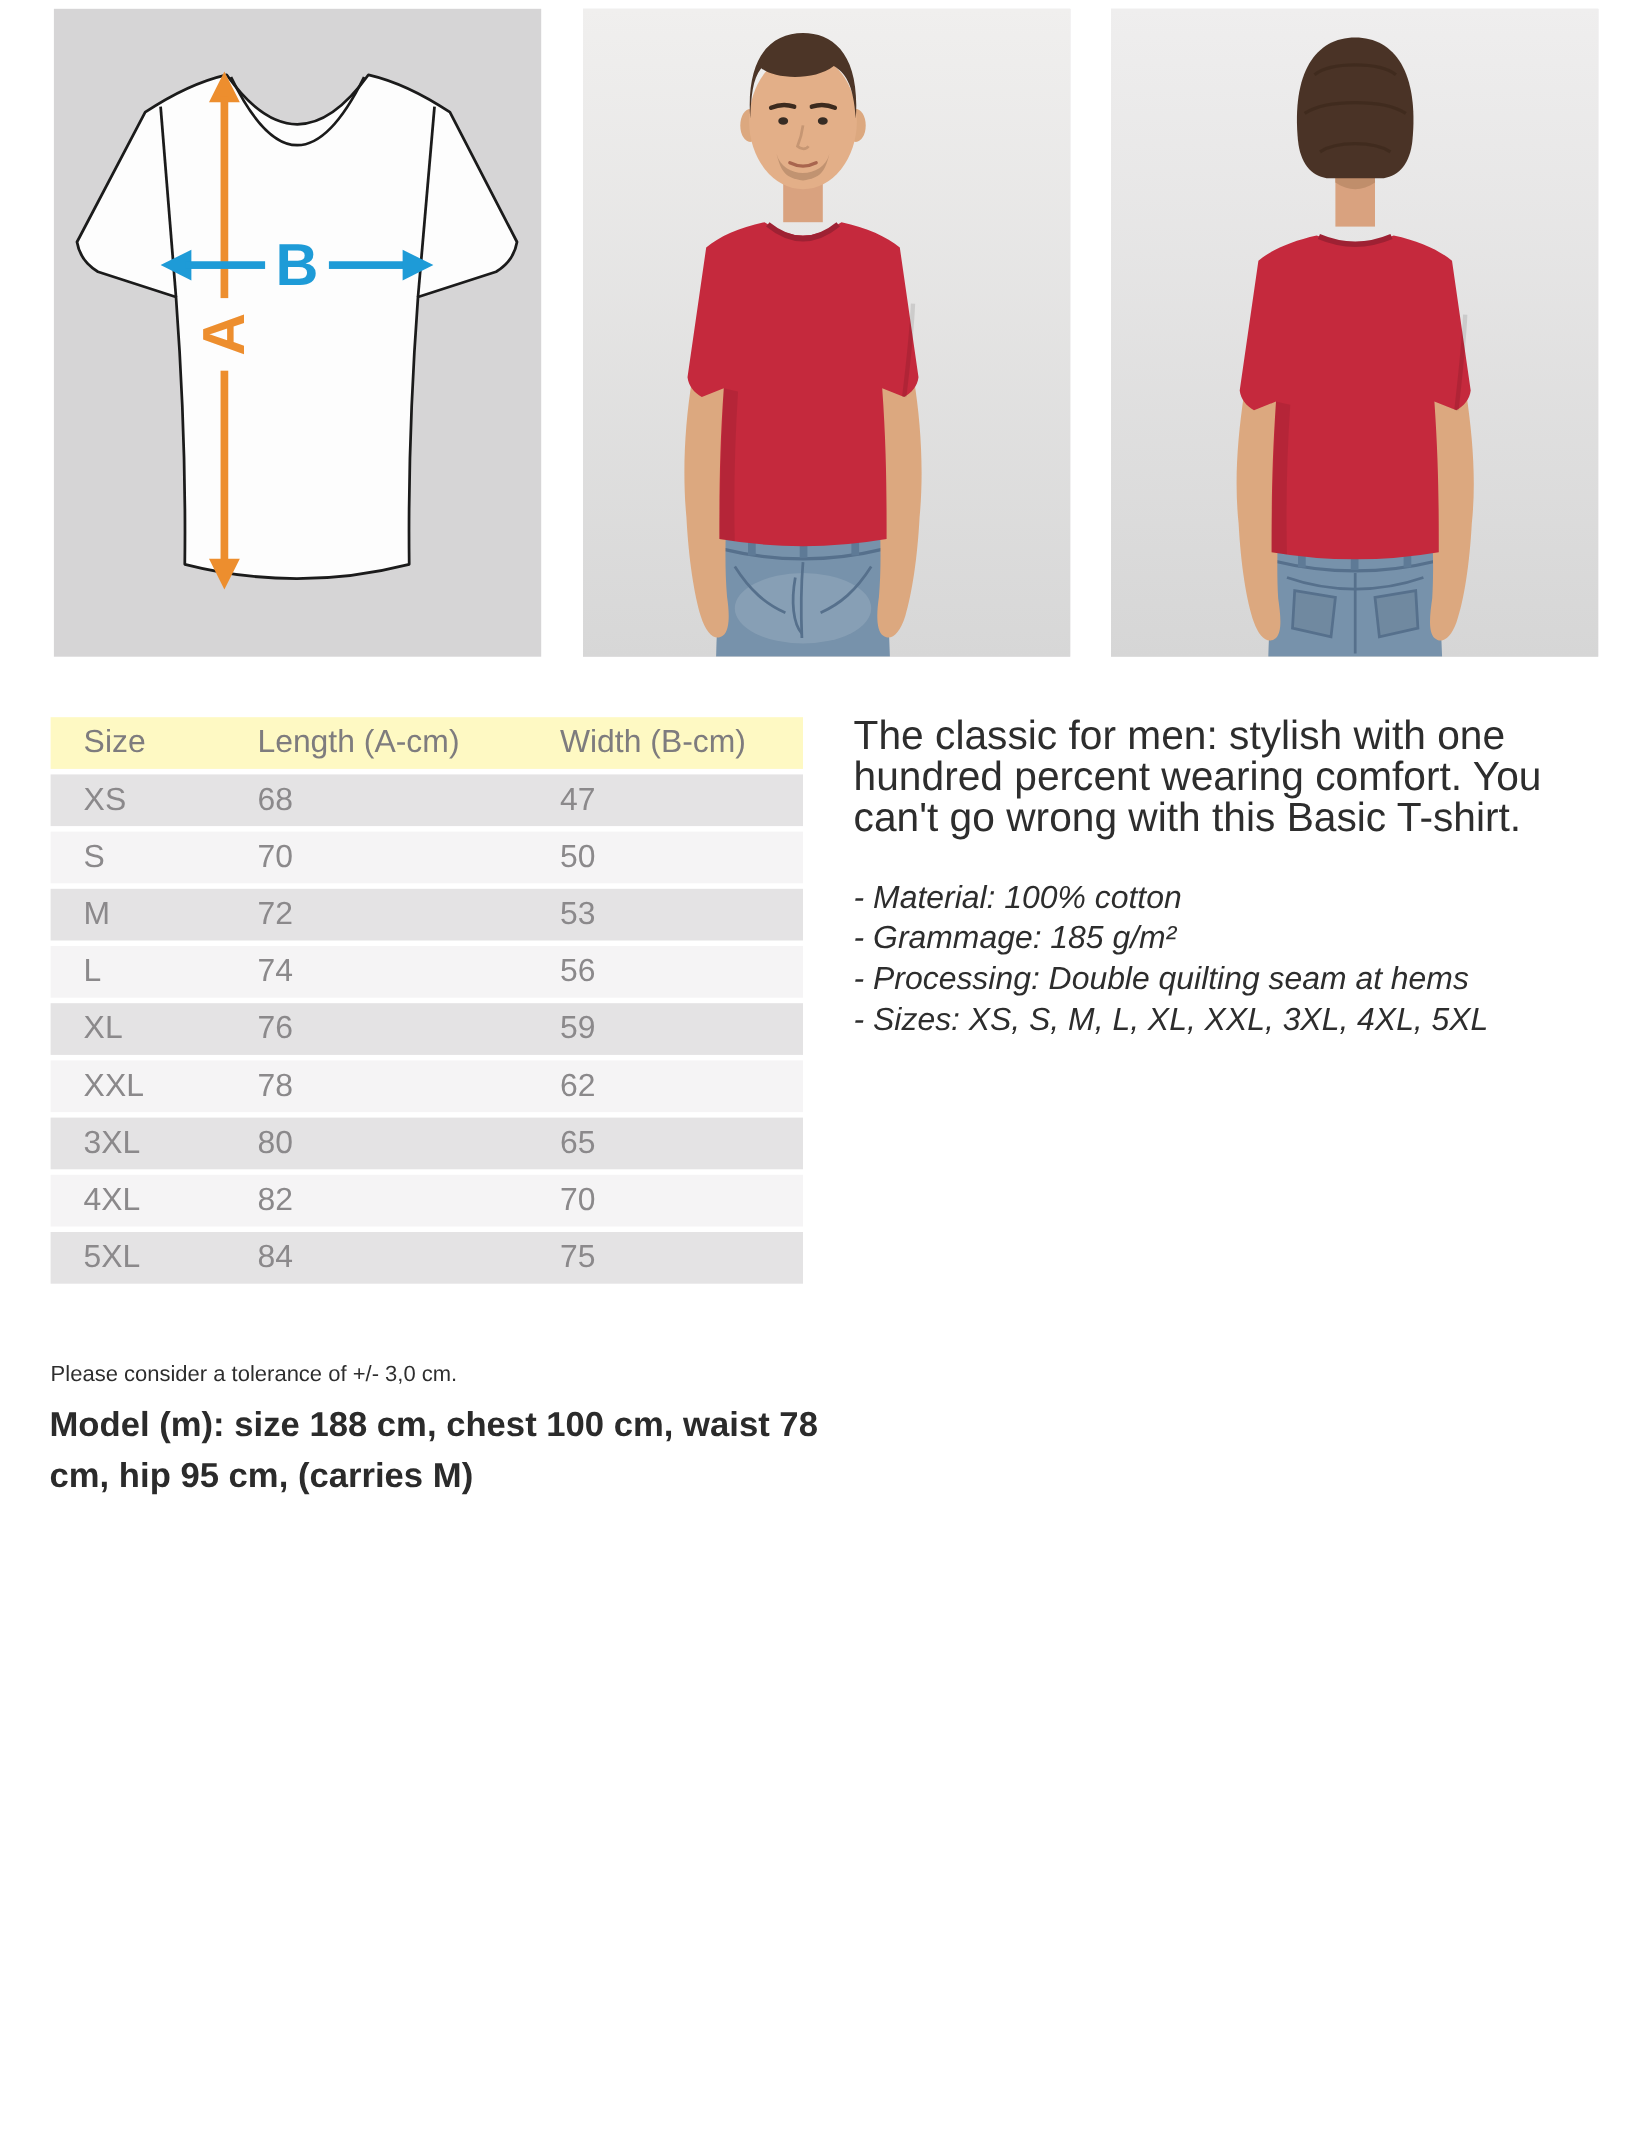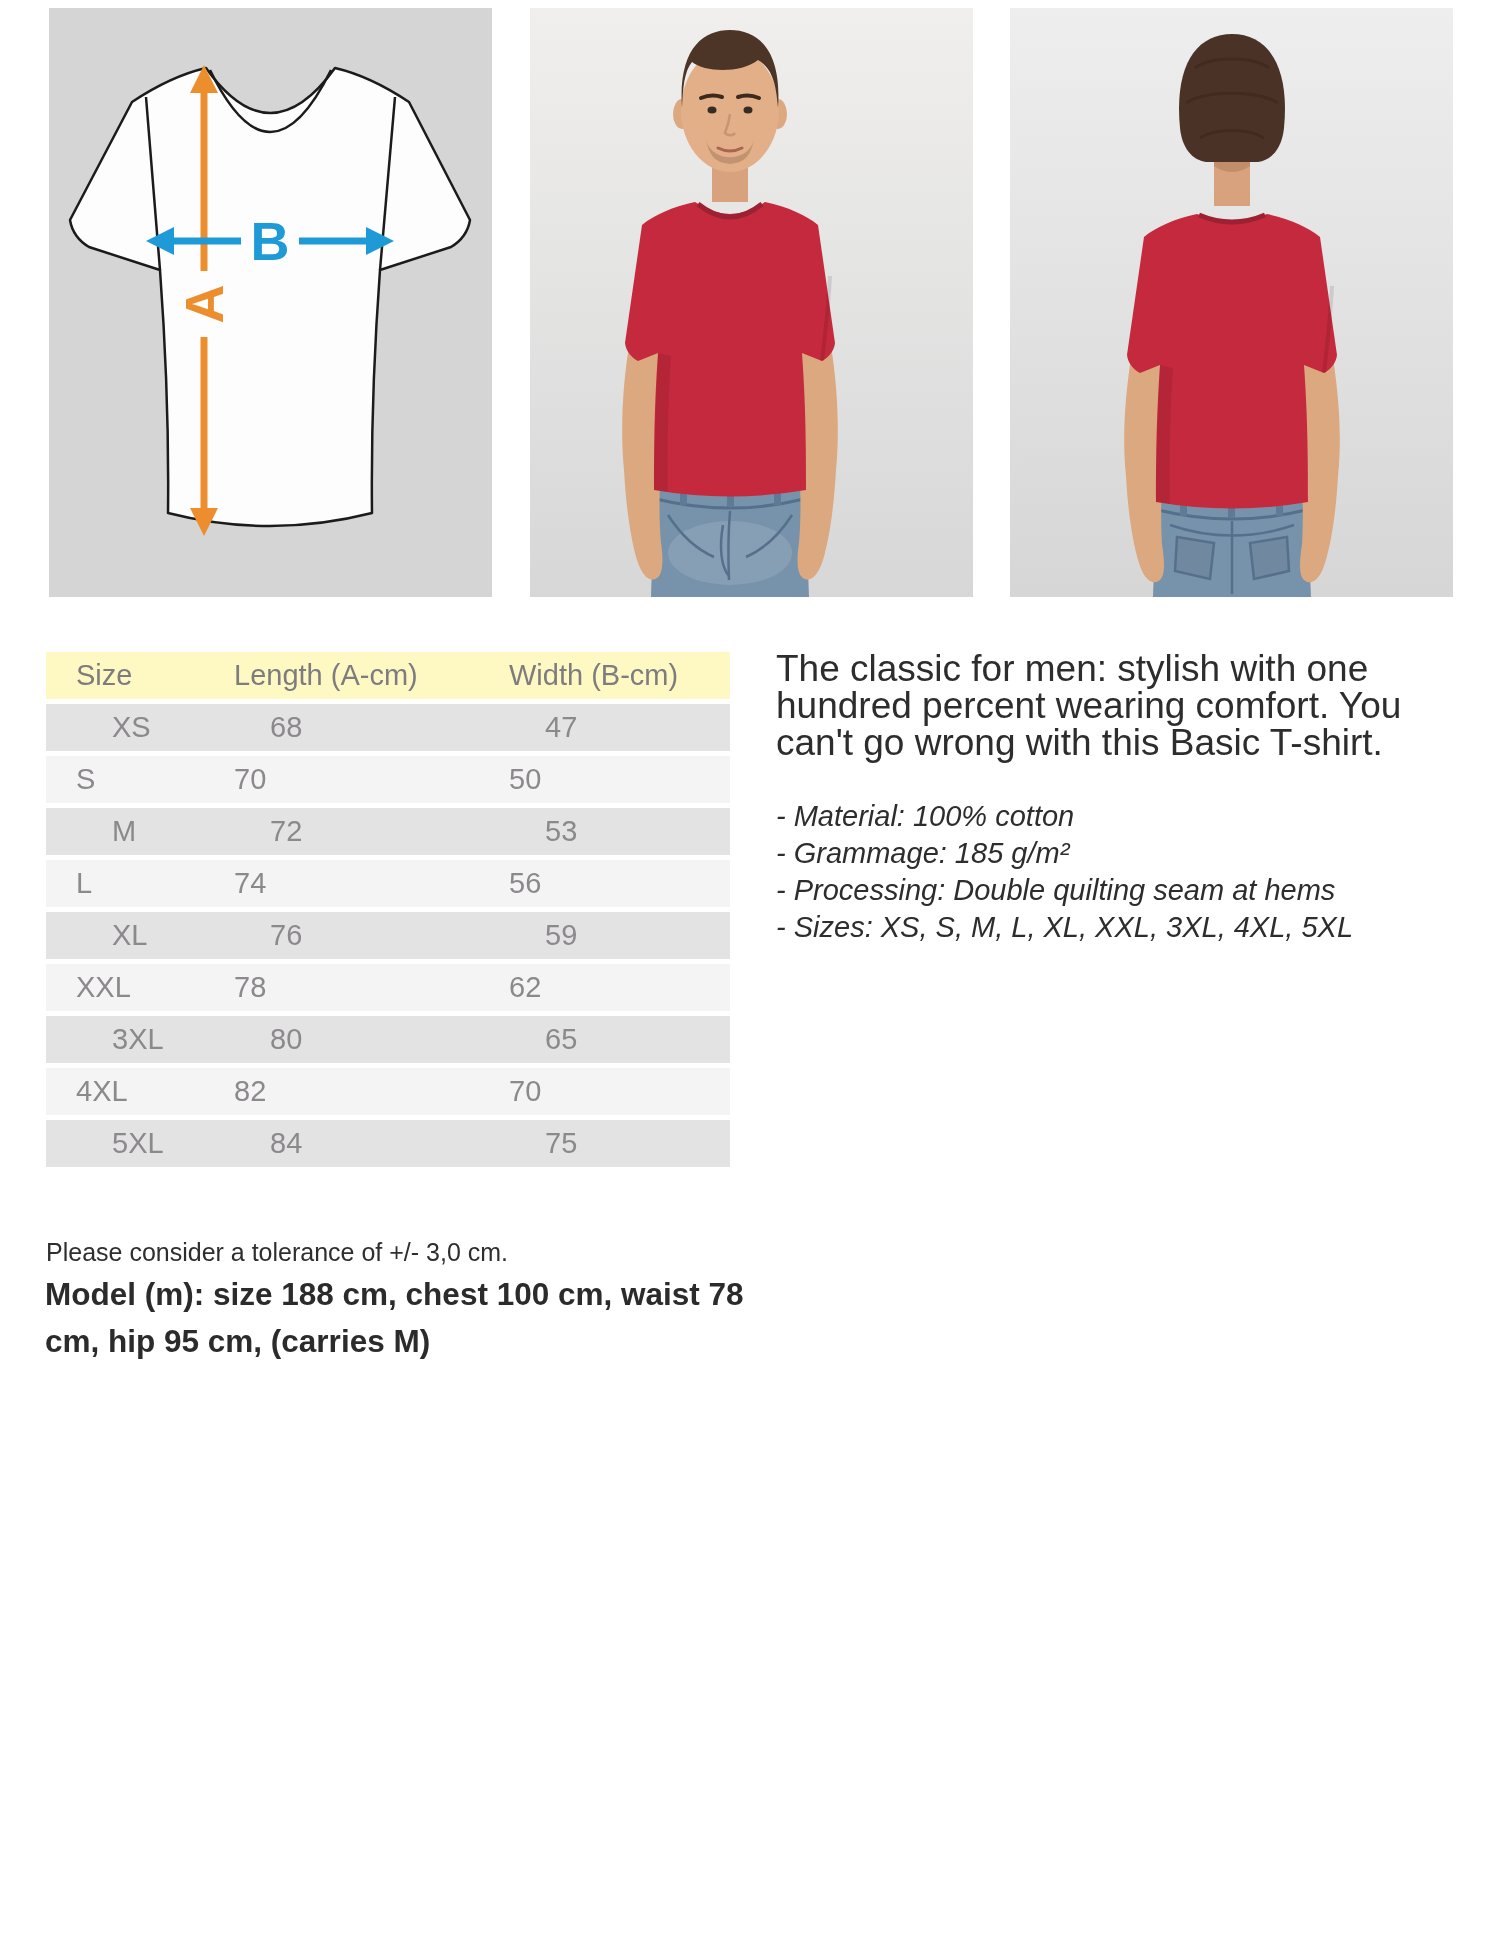--- a/index.html
+++ b/index.html
@@ -20,40 +20,40 @@
   .panel svg{display:block;width:443px;height:589px;}
 
   
   .size-table{position:absolute;left:46px;top:652px;width:684px;}
   .trow{
     display:flex;align-items:center;
     height:47px;margin-bottom:5px;
     font-size:29px;color:#8b898b;
   }
   .trow.header{background:#fef9c3;color:#7e7c7e;}
-  .trow.dark{background:#e4e3e4;padding-left:36px;}
+  .trow.dark{background:#e4e3e4;}
   .trow.light{background:#f5f4f5;}
   .tcell{white-space:nowrap;}
   .c1{width:188px;padding-left:30px;box-sizing:border-box;}
   .c2{width:275px;}
   .c3{flex:1;}
 
   
   .description{position:absolute;left:776px;top:650px;width:680px;color:#2d2d2d;}
   .description .intro{
     margin:0 0 37px 0;font-size:37px;line-height:37px;
   }
   .description .bullet{
     font-size:29px;line-height:37px;white-space:nowrap;font-style:italic;
   }
 
   
   .footer-tolerance{
     position:absolute;left:46px;top:1238px;
-    font-size:25px;color:#2e2e2e;
+    font-size:20px;color:#2e2e2e;
   }
   .footer-model{
     position:absolute;left:45px;top:1271px;width:720px;
     font-size:31.5px;font-weight:bold;color:#2b2b2b;line-height:47px;
   }
 </style>
 </head>
 <body>
 
 <div class="page">

